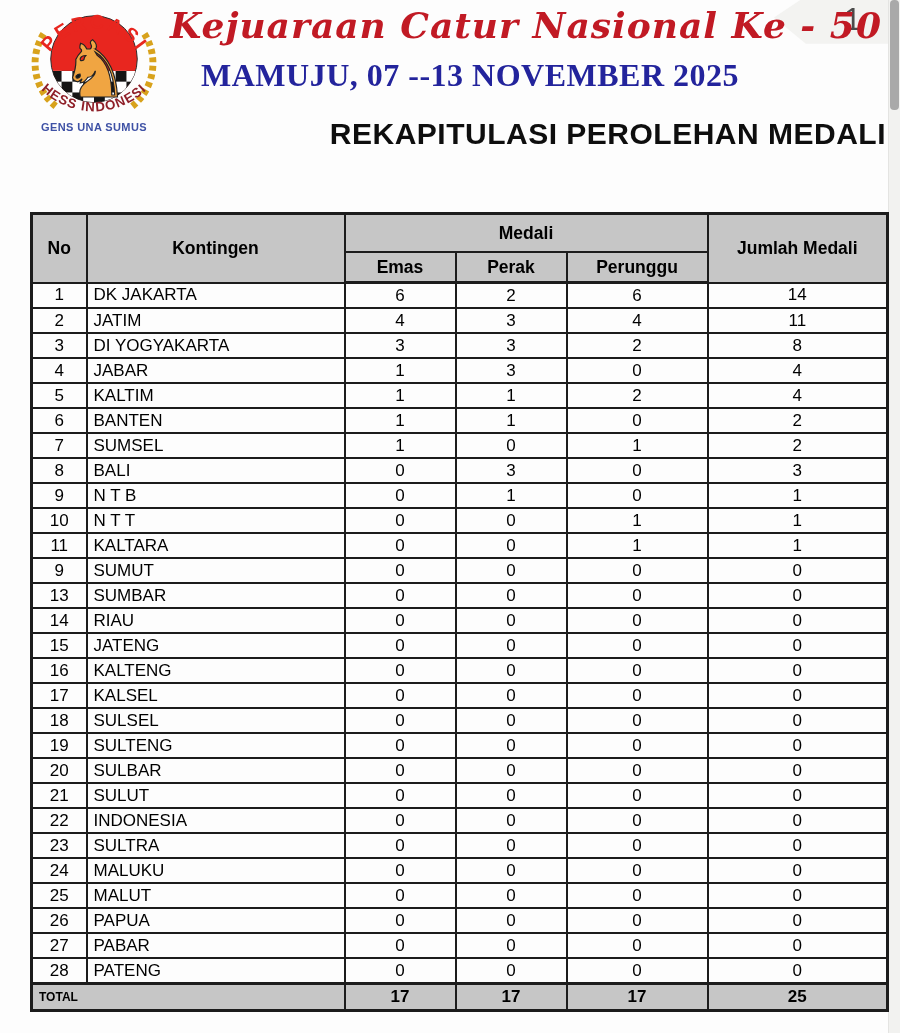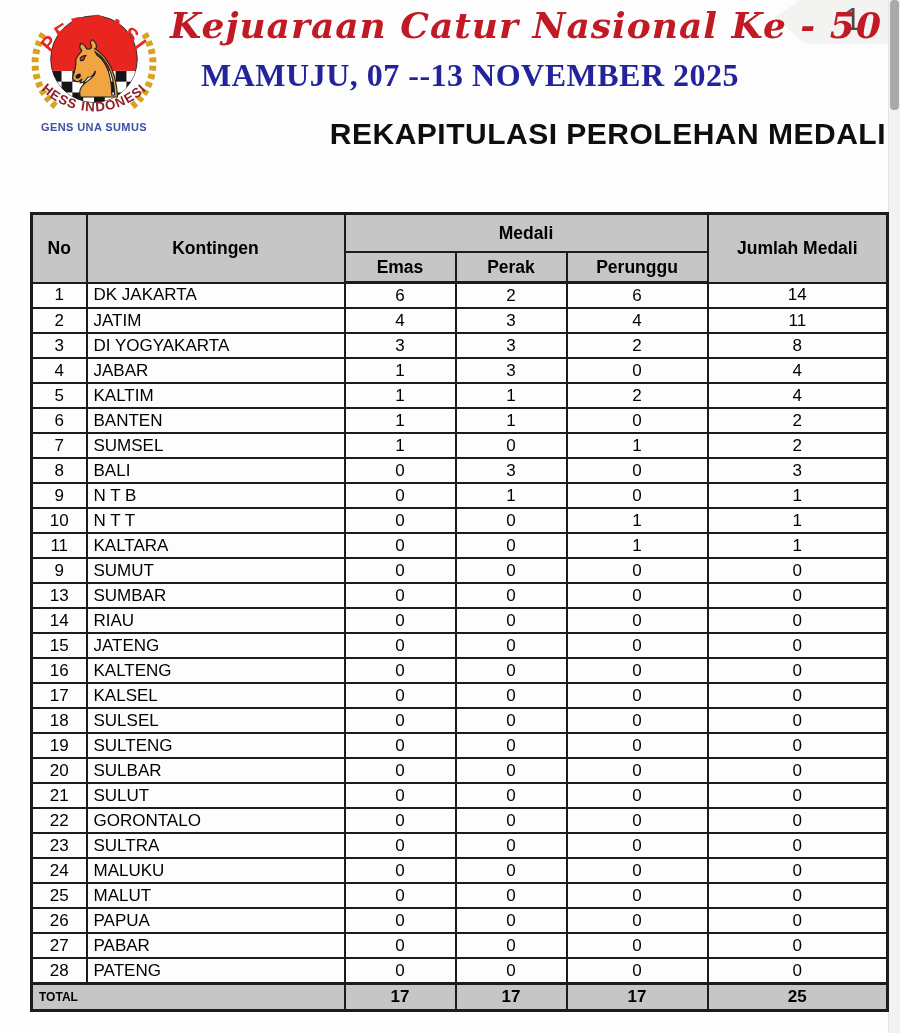--- a/index.html
+++ b/index.html
@@ -278,21 +278,21 @@
         <tr>
     <td class="num">21</td>
     <td class="name">SULUT</td>
     <td class="num">0</td>
     <td class="num">0</td>
     <td class="num">0</td>
     <td class="num">0</td>
   </tr>
         <tr>
     <td class="num">22</td>
-    <td class="name">GORONTALO</td>
+    <td class="name">INDONESIA</td>
     <td class="num">0</td>
     <td class="num">0</td>
     <td class="num">0</td>
     <td class="num">0</td>
   </tr>
         <tr>
     <td class="num">23</td>
     <td class="name">SULTRA</td>
     <td class="num">0</td>
     <td class="num">0</td>

